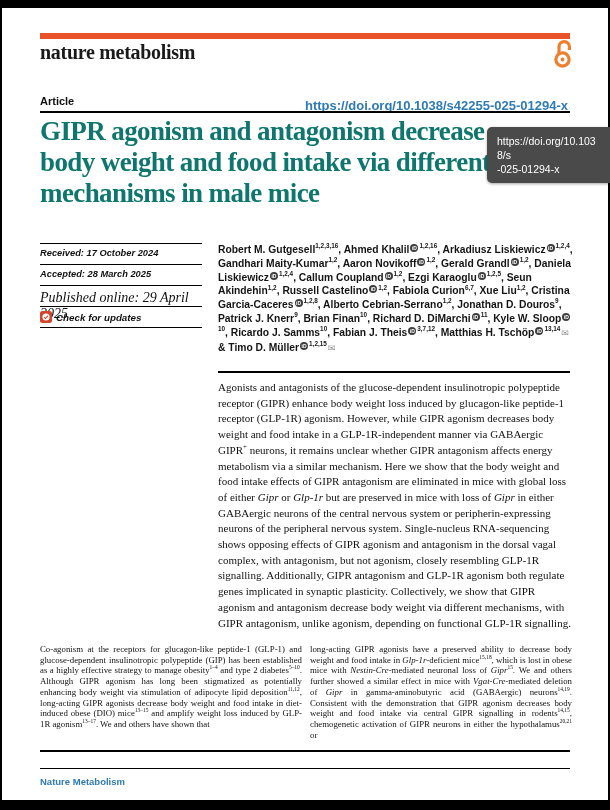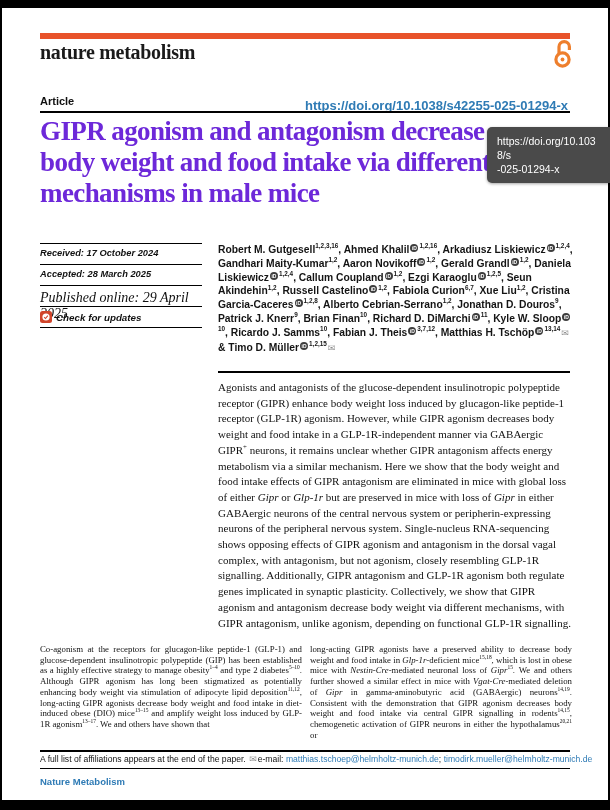--- a/index.html
+++ b/index.html
@@ -24,21 +24,21 @@
 
   .article-label{left:38px;top:87px;font-size:11px;font-weight:700;color:#111;}
   .doi-link{
     right:40px;top:90px;font-size:13px;font-weight:700;
     color:var(--link,#3B7BAB);text-decoration:none;
   }
   .title-rule{left:38px;top:103px;width:530px;height:2px;background:#000;}
   .title{
     left:38px;top:108px;width:540px;
     font-family:"Liberation Serif","DejaVu Serif",serif;
-    font-weight:700;font-size:27px;line-height:31px;letter-spacing:-0.6px;color:#6d28d9;
+    font-weight:700;font-size:27px;line-height:31px;letter-spacing:-0.6px;color:#0f766e;
   }
 
   .tooltip{
     right:0;top:119px;width:104px;z-index:5;
     background:var(--tooltip,#4A4A4A);color:#fff;
     border-radius:5px 0 0 5px;padding:7px 9px 7px 10px;
     font-size:10.5px;line-height:14px;word-break:break-all;
     box-shadow:0 1px 3px rgba(0,0,0,.35);
     margin-top:8px;
   }
@@ -132,25 +132,20 @@
 
   <div class="abs authors">Robert M. Gutgesell<sup>1,2,3,16</sup>, Ahmed Khalil<span class="orcid-icon">iD</span><sup>1,2,16</sup>, Arkadiusz Liskiewicz<span class="orcid-icon">iD</span><sup>1,2,4</sup>, Gandhari Maity-Kumar<sup>1,2</sup>, Aaron Novikoff<span class="orcid-icon">iD</span><sup>1,2</sup>, Gerald Grandl<span class="orcid-icon">iD</span><sup>1,2</sup>, Daniela Liskiewicz<span class="orcid-icon">iD</span><sup>1,2,4</sup>, Callum Coupland<span class="orcid-icon">iD</span><sup>1,2</sup>, Ezgi Karaoglu<span class="orcid-icon">iD</span><sup>1,2,5</sup>, Seun Akindehin<sup>1,2</sup>, Russell Castelino<span class="orcid-icon">iD</span><sup>1,2</sup>, Fabiola Curion<sup>6,7</sup>, Xue Liu<sup>1,2</sup>, Cristina Garcia-Caceres<span class="orcid-icon">iD</span><sup>1,2,8</sup>, Alberto Cebrian-Serrano<sup>1,2</sup>, Jonathan D. Douros<sup>9</sup>, Patrick J. Knerr<sup>9</sup>, Brian Finan<sup>10</sup>, Richard D. DiMarchi<span class="orcid-icon">iD</span><sup>11</sup>, Kyle W. Sloop<span class="orcid-icon">iD</span><sup>10</sup>, Ricardo J. Samms<sup>10</sup>, Fabian J. Theis<span class="orcid-icon">iD</span><sup>3,7,12</sup>, Matthias H. Tschöp<span class="orcid-icon">iD</span><sup>13,14</sup><span class="mail-icon">✉</span> &amp; Timo D. Müller<span class="orcid-icon">iD</span><sup>1,2,15</sup><span class="mail-icon">✉</span></div>
 
   <div class="abs abstract-rule"></div>
   <div class="abs abstract">Agonists and antagonists of the glucose-dependent insulinotropic polypeptide receptor (GIPR) enhance body weight loss induced by glucagon-like peptide-1 receptor (GLP-1R) agonism. However, while GIPR agonism decreases body weight and food intake in a GLP-1R-independent manner via GABAergic GIPR<sup>+</sup> neurons, it remains unclear whether GIPR antagonism affects energy metabolism via a similar mechanism. Here we show that the body weight and food intake effects of GIPR antagonism are eliminated in mice with global loss of either <i>Gipr</i> or <i>Glp-1r</i> but are preserved in mice with loss of <i>Gipr</i> in either GABAergic neurons of the central nervous system or peripherin-expressing neurons of the peripheral nervous system. Single-nucleus RNA-sequencing shows opposing effects of GIPR agonism and antagonism in the dorsal vagal complex, with antagonism, but not agonism, closely resembling GLP-1R signalling. Additionally, GIPR antagonism and GLP-1R agonism both regulate genes implicated in synaptic plasticity. Collectively, we show that GIPR agonism and antagonism decrease body weight via different mechanisms, with GIPR antagonism, unlike agonism, depending on functional GLP-1R signalling.</div>
 
   <div class="abs bodycol col-left">Co-agonism at the receptors for glucagon-like peptide-1 (GLP-1) and glucose-dependent insulinotropic polypeptide (GIP) has been established as a highly effective strategy to manage obesity<sup>1–4</sup> and type 2 diabetes<sup>5–10</sup>. Although GIPR agonism has long been stigmatized as potentially enhancing body weight via stimulation of adipocyte lipid deposition<sup>11,12</sup>, long-acting GIPR agonists decrease body weight and food intake in diet-induced obese (DIO) mice<sup>13–15</sup> and amplify weight loss induced by GLP-1R agonism<sup>13–17</sup>. We and others have shown that</div>
   <div class="abs bodycol col-right">long-acting GIPR agonists have a preserved ability to decrease body weight and food intake in <i>Glp-1r</i>-deficient mice<sup>15,18</sup>, which is lost in obese mice with <i>Nestin-Cre</i>-mediated neuronal loss of <i>Gipr</i><sup>15</sup>. We and others further showed a similar effect in mice with <i>Vgat-Cre</i>-mediated deletion of <i>Gipr</i> in gamma-aminobutyric acid (GABAergic) neurons<sup>14,19</sup>. Consistent with the demonstration that GIPR agonism decreases body weight and food intake via central GIPR signalling in rodents<sup>14,15</sup>, chemogenetic activation of GIPR neurons in either the hypothalamus<sup>20,21</sup> or</div>
 
   <div class="abs foot-rule1"></div>
-  <div class="abs footer-line">
-    <span>A full list of affiliations appears at the end of the paper.</span>
-    <span class="mail-icon">✉</span><span>e-mail:</span>
-    <a href="#">matthias.tschoep@helmholtz-munich.de</a><span>; </span><a href="#">timodirk.mueller@helmholtz-munich.de</a>
-  </div>
   <div class="abs foot-rule2"></div>
   <div class="abs footer-journal">Nature Metabolism</div>
 
 </div>
 
 <div class="abs tooltip">
   <div>https://doi.org/10.1038/s</div>
   <div>-025-01294-x</div>
 </div>
 

